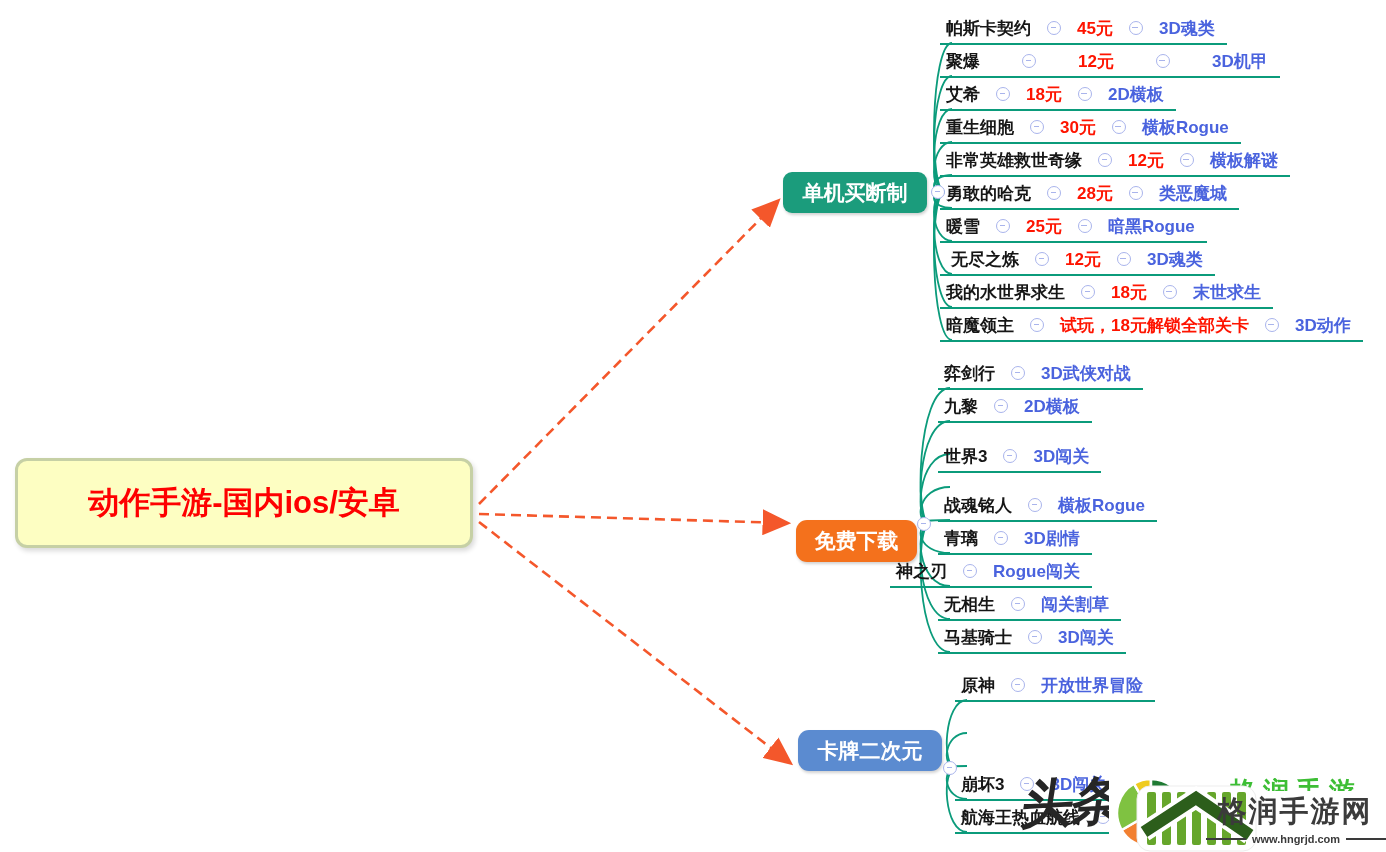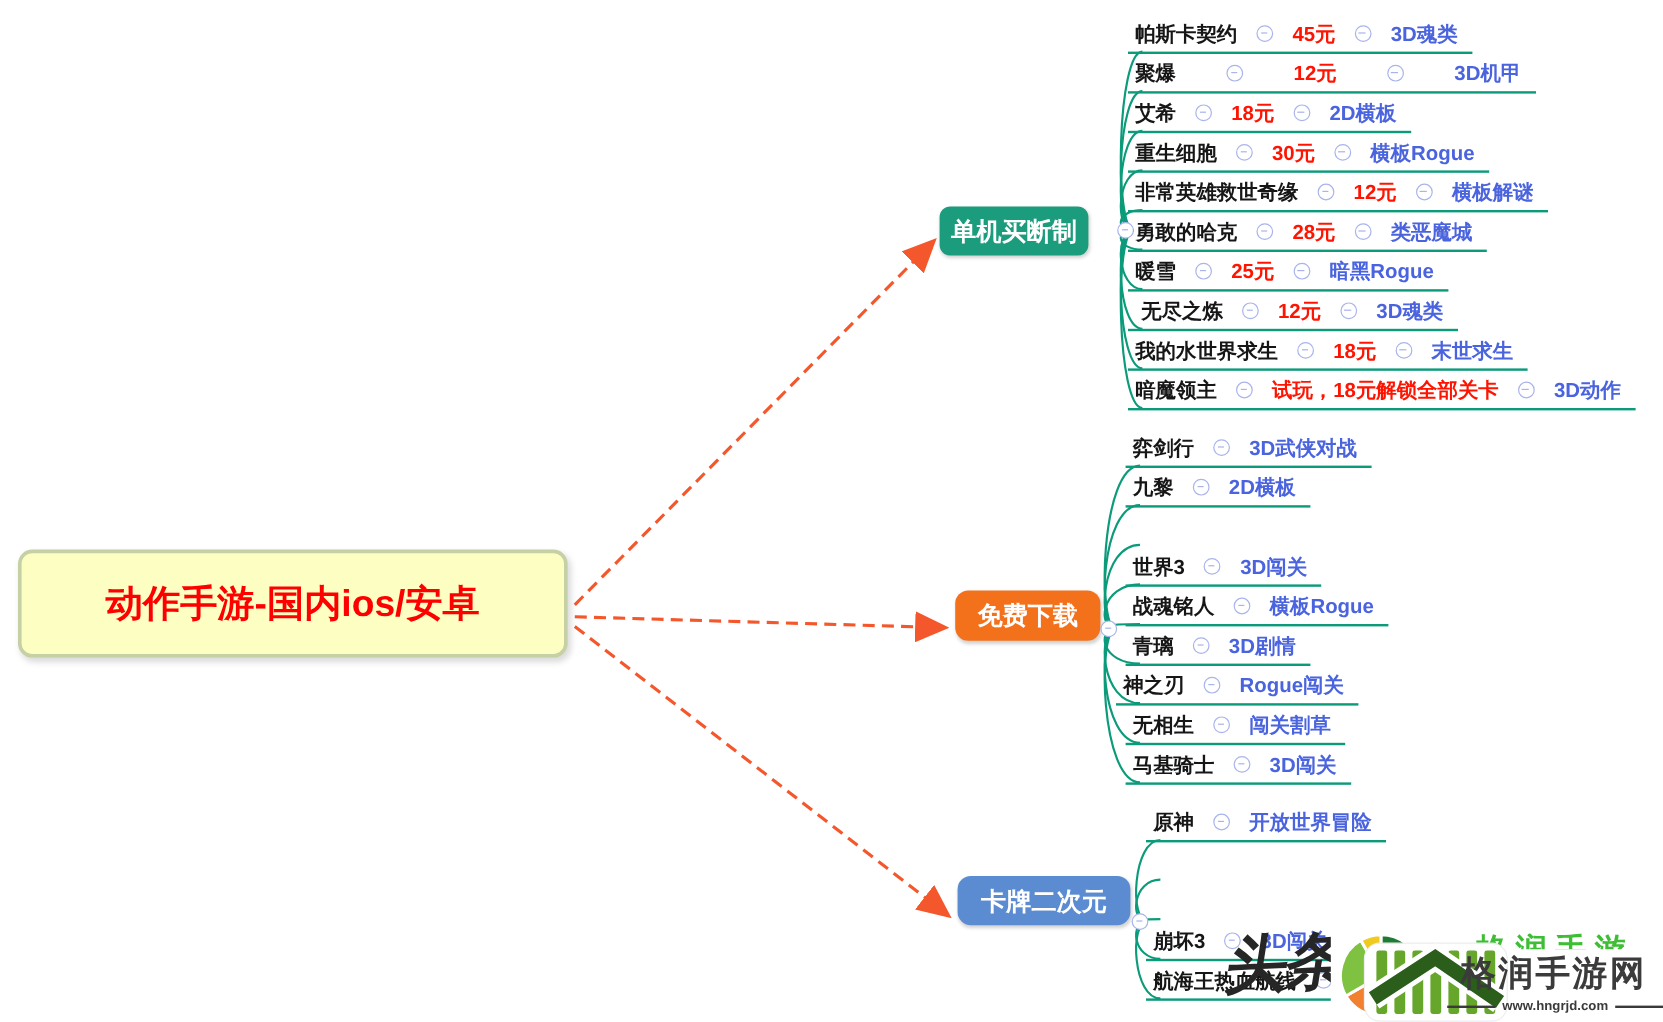--- a/index.html
+++ b/index.html
@@ -14,22 +14,22 @@
   .ggenre{font-weight:bold;font-size:17px;color:#4A63DE;}
   
   .mi{width:12px;height:12px;border:1.5px solid #A9B4EC;border-radius:50%;position:relative;
       background:#fff;flex:0 0 auto;}
   .mi::after{content:"";position:absolute;left:2.5px;top:4.6px;width:5.5px;height:1.6px;background:#A9B4EC;}
   .mi-abs{position:absolute;z-index:3;}
   
   .bnode{position:absolute;display:flex;align-items:center;justify-content:center;color:#fff;
          font-weight:bold;font-size:21px;border-radius:9px;z-index:3;cursor:pointer;
          box-shadow:1px 2px 3px rgba(0,0,0,.18);}
-  .bnode.b1{left:783px;top:172px;width:124px;height:41px;background:#1B9C7C;}
-  .bnode.b2{left:796px;top:492px;width:121px;height:42px;background:#F4711C;border-radius:11px;}
+  .bnode.b1{left:783px;top:172px;width:144px;height:41px;background:#1B9C7C;}
+  .bnode.b2{left:796px;top:520px;width:121px;height:42px;background:#F4711C;border-radius:11px;}
   .bnode.b3{left:798px;top:730px;width:144px;height:41px;background:#5B8BD0;border-radius:11px;}
   
   .root{position:absolute;left:15px;top:458px;width:452px;height:84px;background:#FDFEC2;
         border:3px solid #C6D0A5;border-radius:12px;display:flex;align-items:center;justify-content:center;
         font-size:31px;font-weight:bold;color:#FE0000;z-index:3;cursor:pointer;
         box-shadow:2px 3px 5px rgba(0,0,0,.15);}
   
   .toutiao{position:absolute;left:1022px;top:768px;font-size:52px;font-weight:bold;color:#262626;
            transform:rotate(-3deg) skewX(-12deg);z-index:4;letter-spacing:-2px;}
   .wcard{position:absolute;left:1109px;top:764px;width:277px;height:88px;background:#ffffff;
@@ -188,36 +188,36 @@
   <div class="row" style="left:938px;top:358px;">
     <span class="gname">弈剑行</span>
     <span class="mi"></span>
     <span class="ggenre">3D武侠对战</span>
   </div>
   <div class="row" style="left:938px;top:391px;">
     <span class="gname">九黎</span>
     <span class="mi"></span>
     <span class="ggenre">2D横板</span>
   </div>
-  <div class="row" style="left:938px;top:457px;">
+  <div class="row" style="left:938px;top:441px;">
     <span class="gname">世界3</span>
     <span class="mi"></span>
     <span class="ggenre">3D闯关</span>
   </div>
   <div class="row" style="left:938px;top:490px;">
     <span class="gname">战魂铭人</span>
     <span class="mi"></span>
     <span class="ggenre">横板Rogue</span>
   </div>
   <div class="row" style="left:938px;top:523px;">
     <span class="gname">青璃</span>
     <span class="mi"></span>
     <span class="ggenre">3D剧情</span>
   </div>
-  <div class="row" style="left:930px;top:556px;">
+  <div class="row" style="left:890px;top:556px;">
     <span class="gname">神之刃</span>
     <span class="mi"></span>
     <span class="ggenre">Rogue闯关</span>
   </div>
   <div class="row" style="left:938px;top:589px;">
     <span class="gname">无相生</span>
     <span class="mi"></span>
     <span class="ggenre">闯关割草</span>
   </div>
   <div class="row" style="left:938px;top:622px;">

